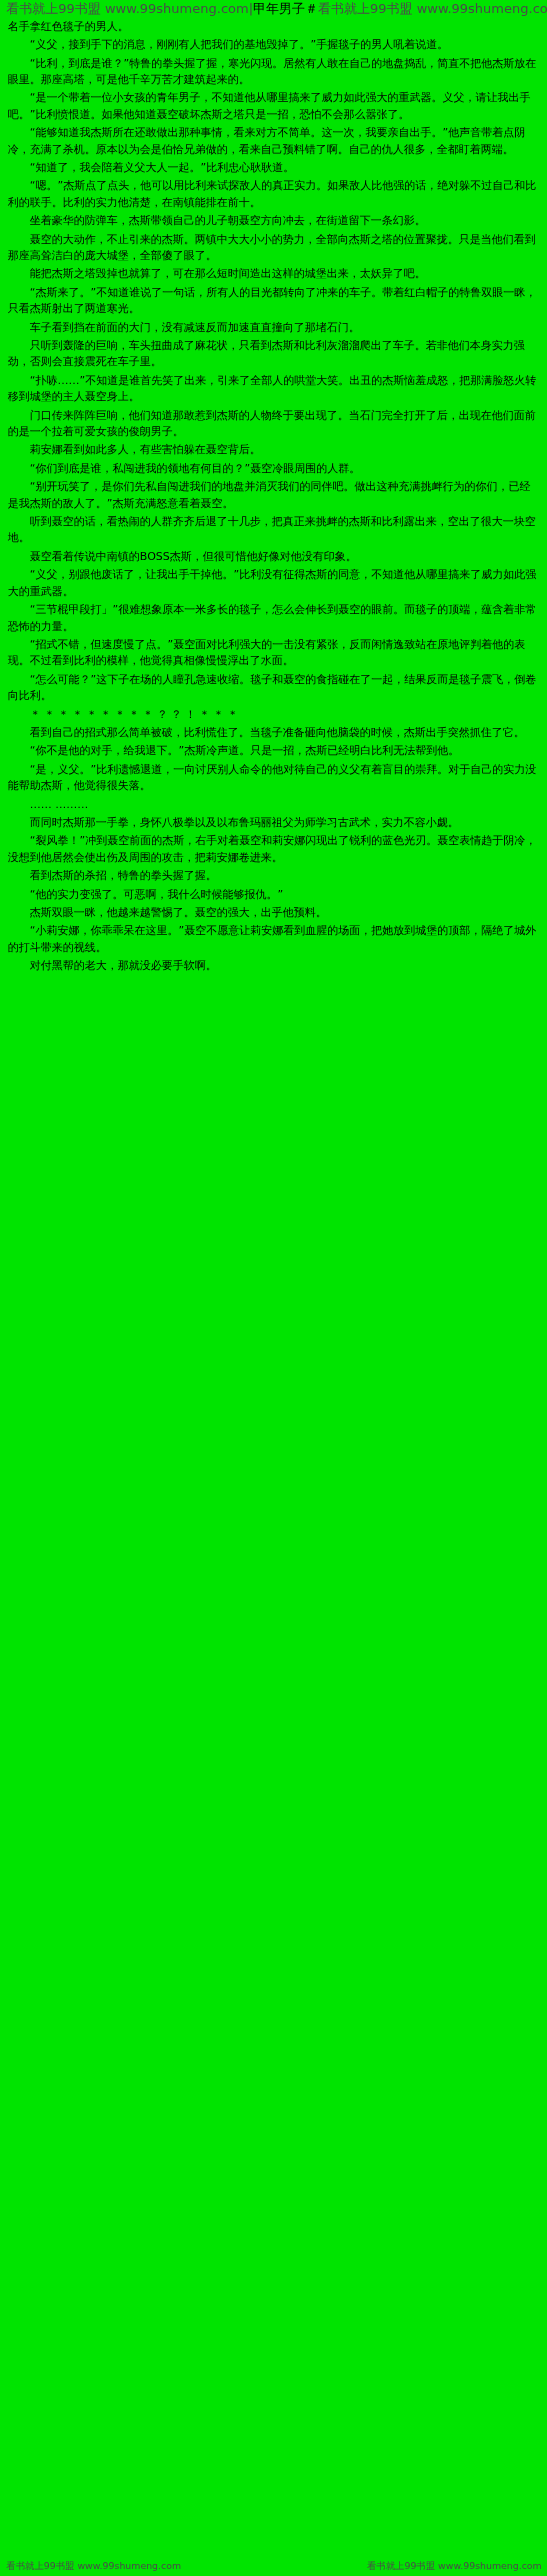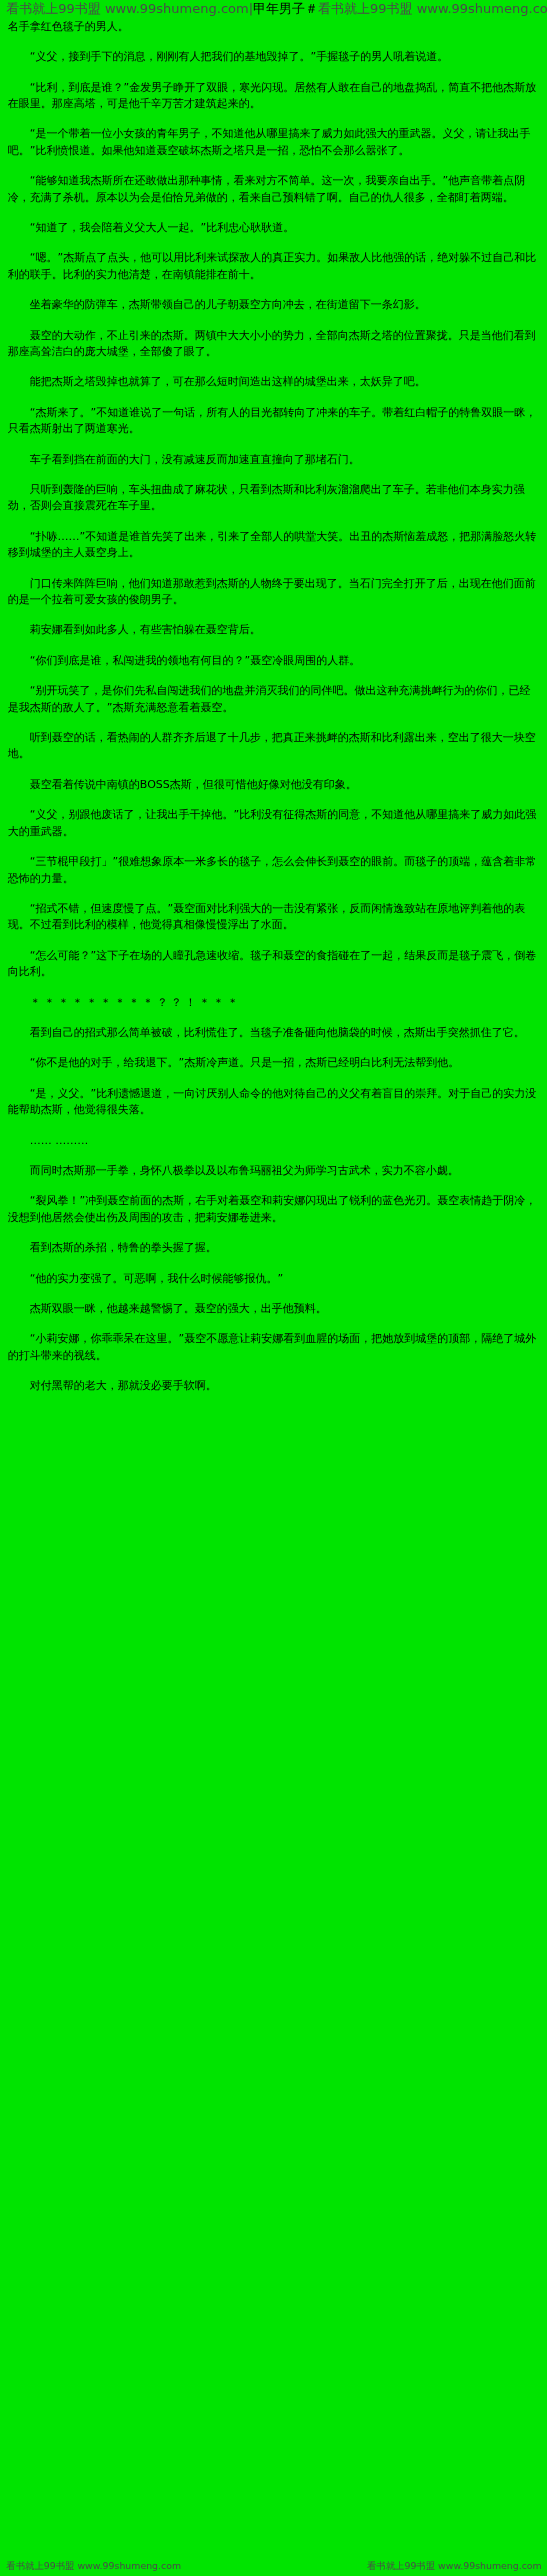--- a/index.html
+++ b/index.html
@@ -32,21 +32,21 @@
   .header .frag {
     color: #000000;
   }
   .content {
     padding: 0 7.8px;
     font-size: 11px;
   }
   .para {
     text-indent: 2em;
     line-height: 16.4px;
-    margin: 14px 0;
+    margin: 2px 0;
     word-break: break-all;
   }
   .para.continuation {
     text-indent: 0;
     margin-top: 3.1px;
   }
   .para.divider {
     letter-spacing: 3.1px;
   }
   .footer {
@@ -68,21 +68,21 @@
 <div class="page">
 
   <div class="header">
     <span class="wm">看书就上99书盟 www.99shumeng.com</span><span class="wm">|</span><span class="frag">甲年男子＃</span><span class="wm">看书就上99书盟 www.99shumeng.com</span>
   </div>
 
   <div class="content">
     <div class="para continuation">名手拿红色毯子的男人。</div>
 
   <div class="para">“义父，接到手下的消息，刚刚有人把我们的基地毁掉了。”手握毯子的男人吼着说道。</div>
-      <div class="para">“比利，到底是谁？”金发男子睁开了双眼，寒光闪现。居然有人敢在自己的地盘捣乱，简直不把他杰斯放在眼里。那座高塔，可是他千辛万苦才建筑起来的。</div>
+      <div class="para">“比利，到底是谁？”特鲁的拳头握了握，寒光闪现。居然有人敢在自己的地盘捣乱，简直不把他杰斯放在眼里。那座高塔，可是他千辛万苦才建筑起来的。</div>
       <div class="para">“是一个带着一位小女孩的青年男子，不知道他从哪里搞来了威力如此强大的重武器。义父，请让我出手吧。”比利愤恨道。如果他知道聂空破坏杰斯之塔只是一招，恐怕不会那么嚣张了。</div>
       <div class="para">“能够知道我杰斯所在还敢做出那种事情，看来对方不简单。这一次，我要亲自出手。”他声音带着点阴冷，充满了杀机。原本以为会是伯恰兄弟做的，看来自己预料错了啊。自己的仇人很多，全都盯着两端。</div>
       <div class="para">“知道了，我会陪着义父大人一起。”比利忠心耿耿道。</div>
       <div class="para">“嗯。”杰斯点了点头，他可以用比利来试探敌人的真正实力。如果敌人比他强的话，绝对躲不过自己和比利的联手。比利的实力他清楚，在南镇能排在前十。</div>
       <div class="para">坐着豪华的防弹车，杰斯带领自己的儿子朝聂空方向冲去，在街道留下一条幻影。</div>
       <div class="para">聂空的大动作，不止引来的杰斯。两镇中大大小小的势力，全部向杰斯之塔的位置聚拢。只是当他们看到那座高耸洁白的庞大城堡，全部傻了眼了。</div>
       <div class="para">能把杰斯之塔毁掉也就算了，可在那么短时间造出这样的城堡出来，太妖异了吧。</div>
       <div class="para">“杰斯来了。”不知道谁说了一句话，所有人的目光都转向了冲来的车子。带着红白帽子的特鲁双眼一眯，只看杰斯射出了两道寒光。</div>
       <div class="para">车子看到挡在前面的大门，没有减速反而加速直直撞向了那堵石门。</div>
       <div class="para">只听到轰隆的巨响，车头扭曲成了麻花状，只看到杰斯和比利灰溜溜爬出了车子。若非他们本身实力强劲，否则会直接震死在车子里。</div>

